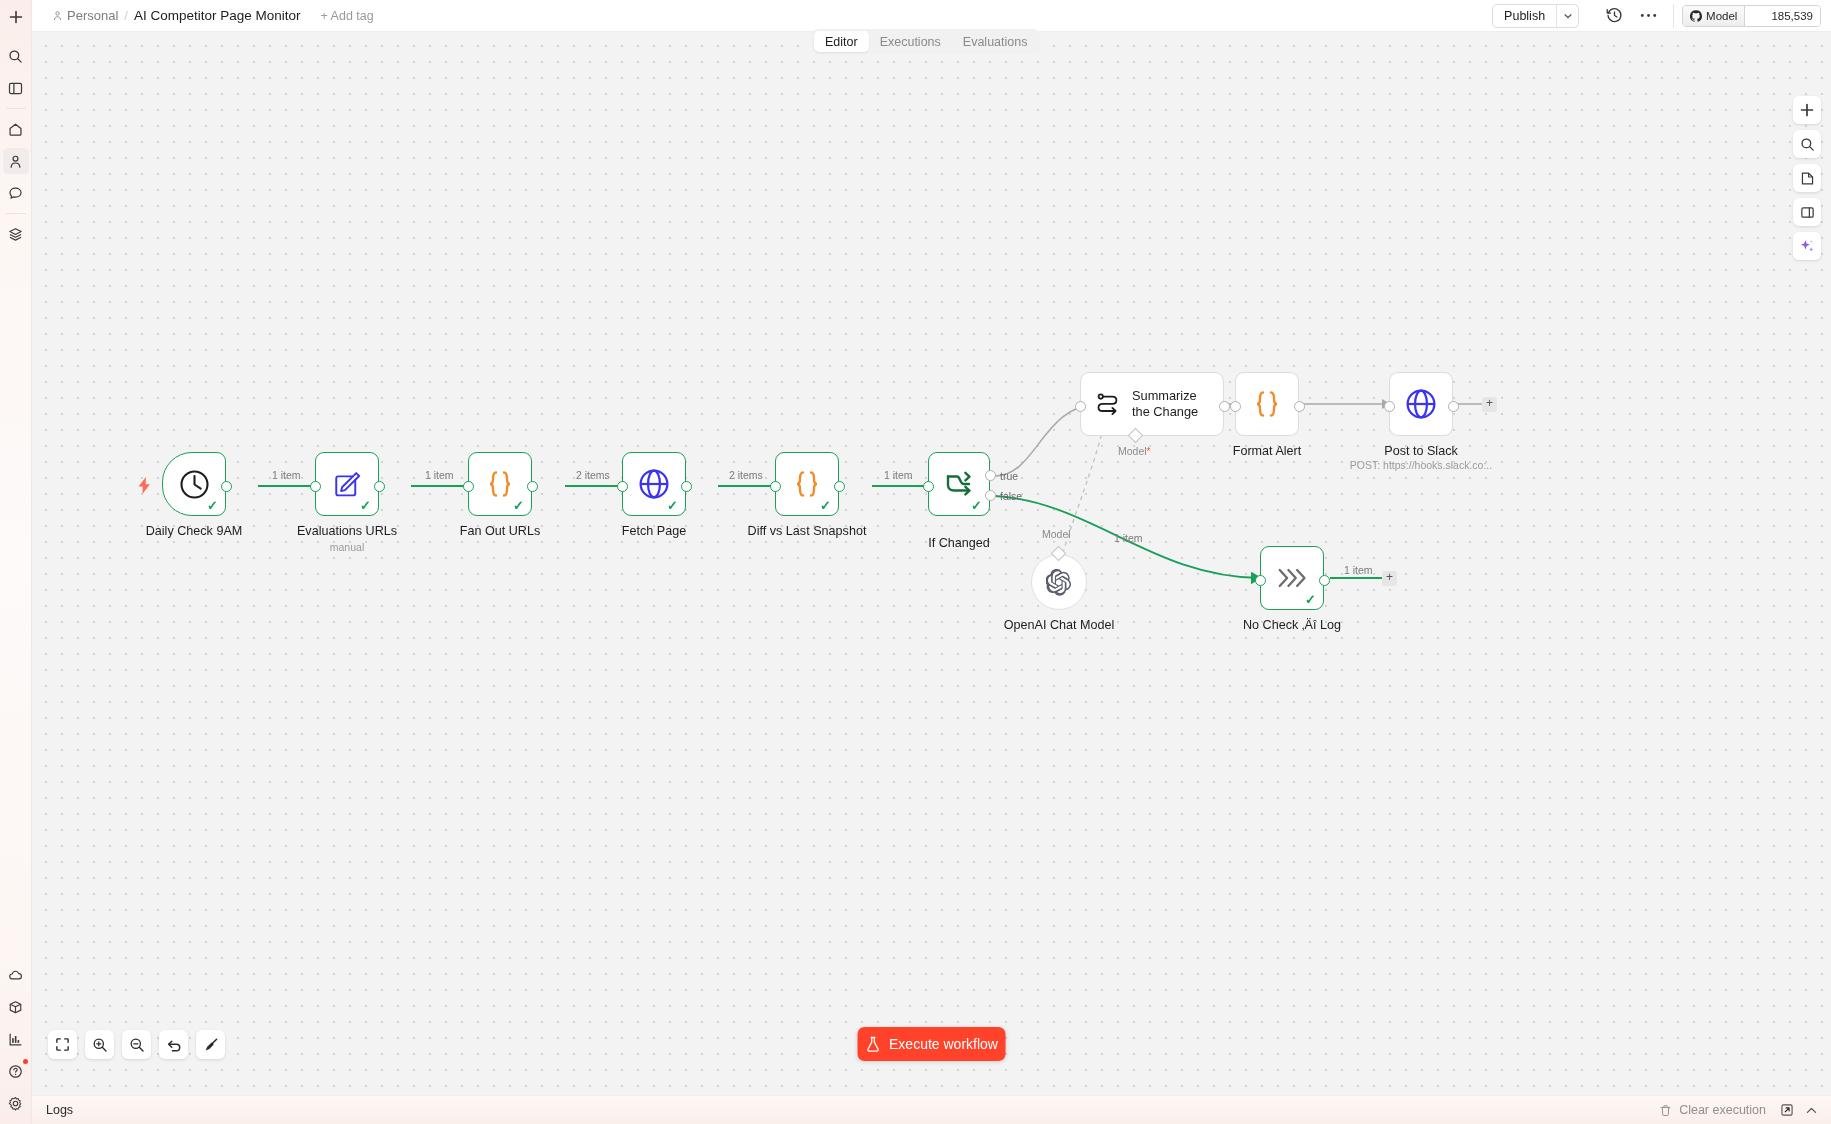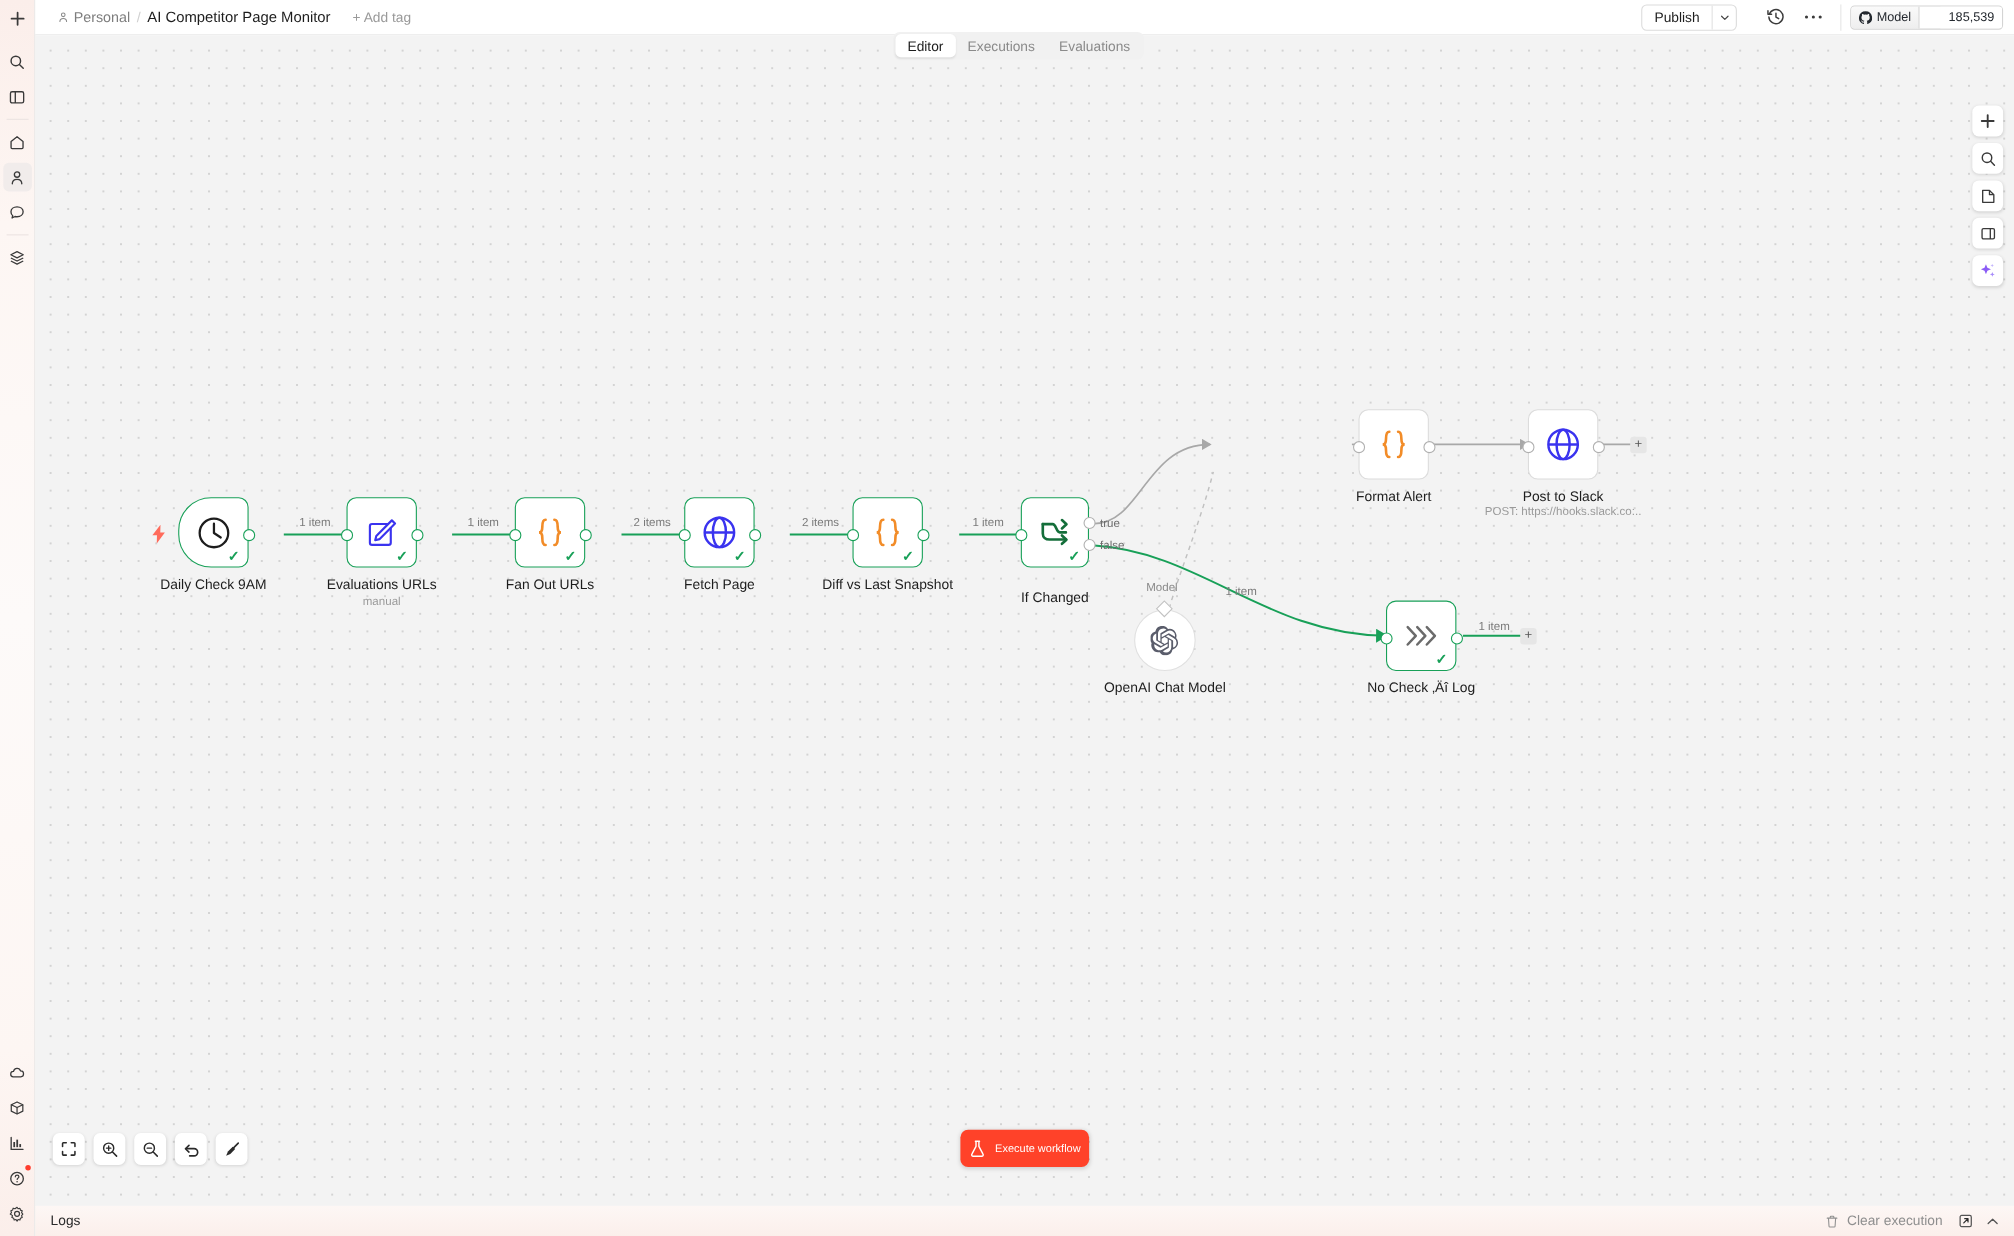--- a/index.html
+++ b/index.html
@@ -123,21 +123,21 @@
     width: 29px; height: 29px; background: #fff; border-radius: 6px;
     box-shadow: 0 1px 3px rgba(0,0,0,.12);
     display: flex; align-items: center; justify-content: center; color: #2b2b2b;
   }
 
   
   #execute-btn {
     position: absolute; left: 50%; transform: translateX(-50%); bottom: 34px;
     background: #ff4229; color: #fff; border-radius: 7px;
     height: 34px; padding: 0 8px; display: flex; align-items: center; gap: 9px;
-    font-size: 10px; box-shadow: 0 1px 4px rgba(0,0,0,.15); z-index: 21; justify-content: center;
+    font-size: 14px; box-shadow: 0 1px 4px rgba(0,0,0,.15); z-index: 21; justify-content: center;
   }
 
   
   #statusbar {
     position: absolute; left: 32px; bottom: 0; width: 1799px; height: 29px;
     background: linear-gradient(180deg,#fdf7f5,#fbefeb);
     border-top: 1px solid #eee;
     display: flex; align-items: center; z-index: 28;
   }
   #logs-label { padding-left: 14px; font-size: 12.5px; color: #2b2b2b; }
@@ -403,20 +403,36 @@
       <span class="ncheck">✓</span>
     </div>
     <div class="port green" style="left:-5.5px; top:28.5px;"></div>
     <div class="port" style="left:57px; top:18px;"></div>
     <div class="port-lbl" style="left:72px; top:18px;">true</div>
     <div class="port" style="left:57px; top:38px;"></div>
     <div class="port-lbl" style="left:72px; top:38px;">false</div>
     <div class="nlabel" style="top:84px; left:31px;">If Changed</div>
   </div>
 
+  <div class="node" style="left:1048px; top:340px;">
+    <div class="nbox grey" style="width:144px; height:64px; justify-content:flex-start; padding-left:13px; gap:11px; border-radius:9px;">
+      <svg width="27" height="27" viewBox="0 0 30 30">
+        <circle cx="7.5" cy="6.2" r="2.4" stroke="#1d1d1d" stroke-width="2" fill="none"></circle>
+        <path d="M10.5 6.2h10c2.6 0 4.4 1.8 4.4 4s-1.8 4-4.4 4H9.4c-2.6 0-4.4 1.8-4.4 4s1.8 4 4.4 4h14" stroke="#1d1d1d" stroke-width="2" fill="none" stroke-linecap="round" stroke-linejoin="round"></path>
+        <path d="M20.4 18.8l3.6 3.4-3.6 3.4" stroke="#1d1d1d" stroke-width="2" fill="none" stroke-linecap="round" stroke-linejoin="round"></path>
+      </svg>
+      <span style="font-size:12.8px; color:#1d1d1d; line-height:1.25; width:82px;">Summarize the Change</span>
+    </div>
+    <div class="port" style="left:-5.5px; top:28.5px;"></div>
+    <div class="port" style="left:139px; top:28.5px;"></div>
+    <div class="diamond" style="left:50px; top:58px;"></div>
+    <div class="ai-lbl" style="left:38px; top:73px;">
+      <span>Model</span><span class="req-star">*</span>
+    </div>
+  </div>
 
   <div class="node" style="left:1203px; top:340px;">
     <div class="nbox grey" style="width:64px; height:64px;">
       <svg width="34" height="30" viewBox="0 0 34 30">
         <path d="M13 3.5c-3 0-3 5-3 6.5s0 5-3 5c3 0 3 3.5 3 5s0 6.5 3 6.5" stroke="#f28c28" stroke-width="2.4" fill="none" stroke-linecap="round"></path>
         <path d="M21 3.5c3 0 3 5 3 6.5s0 5 3 5c-3 0-3 3.5-3 5s0 6.5-3 6.5" stroke="#f28c28" stroke-width="2.4" fill="none" stroke-linecap="round"></path>
       </svg>
     </div>
     <div class="port" style="left:-5.5px; top:28.5px;"></div>
     <div class="port" style="left:59px; top:28.5px;"></div>

